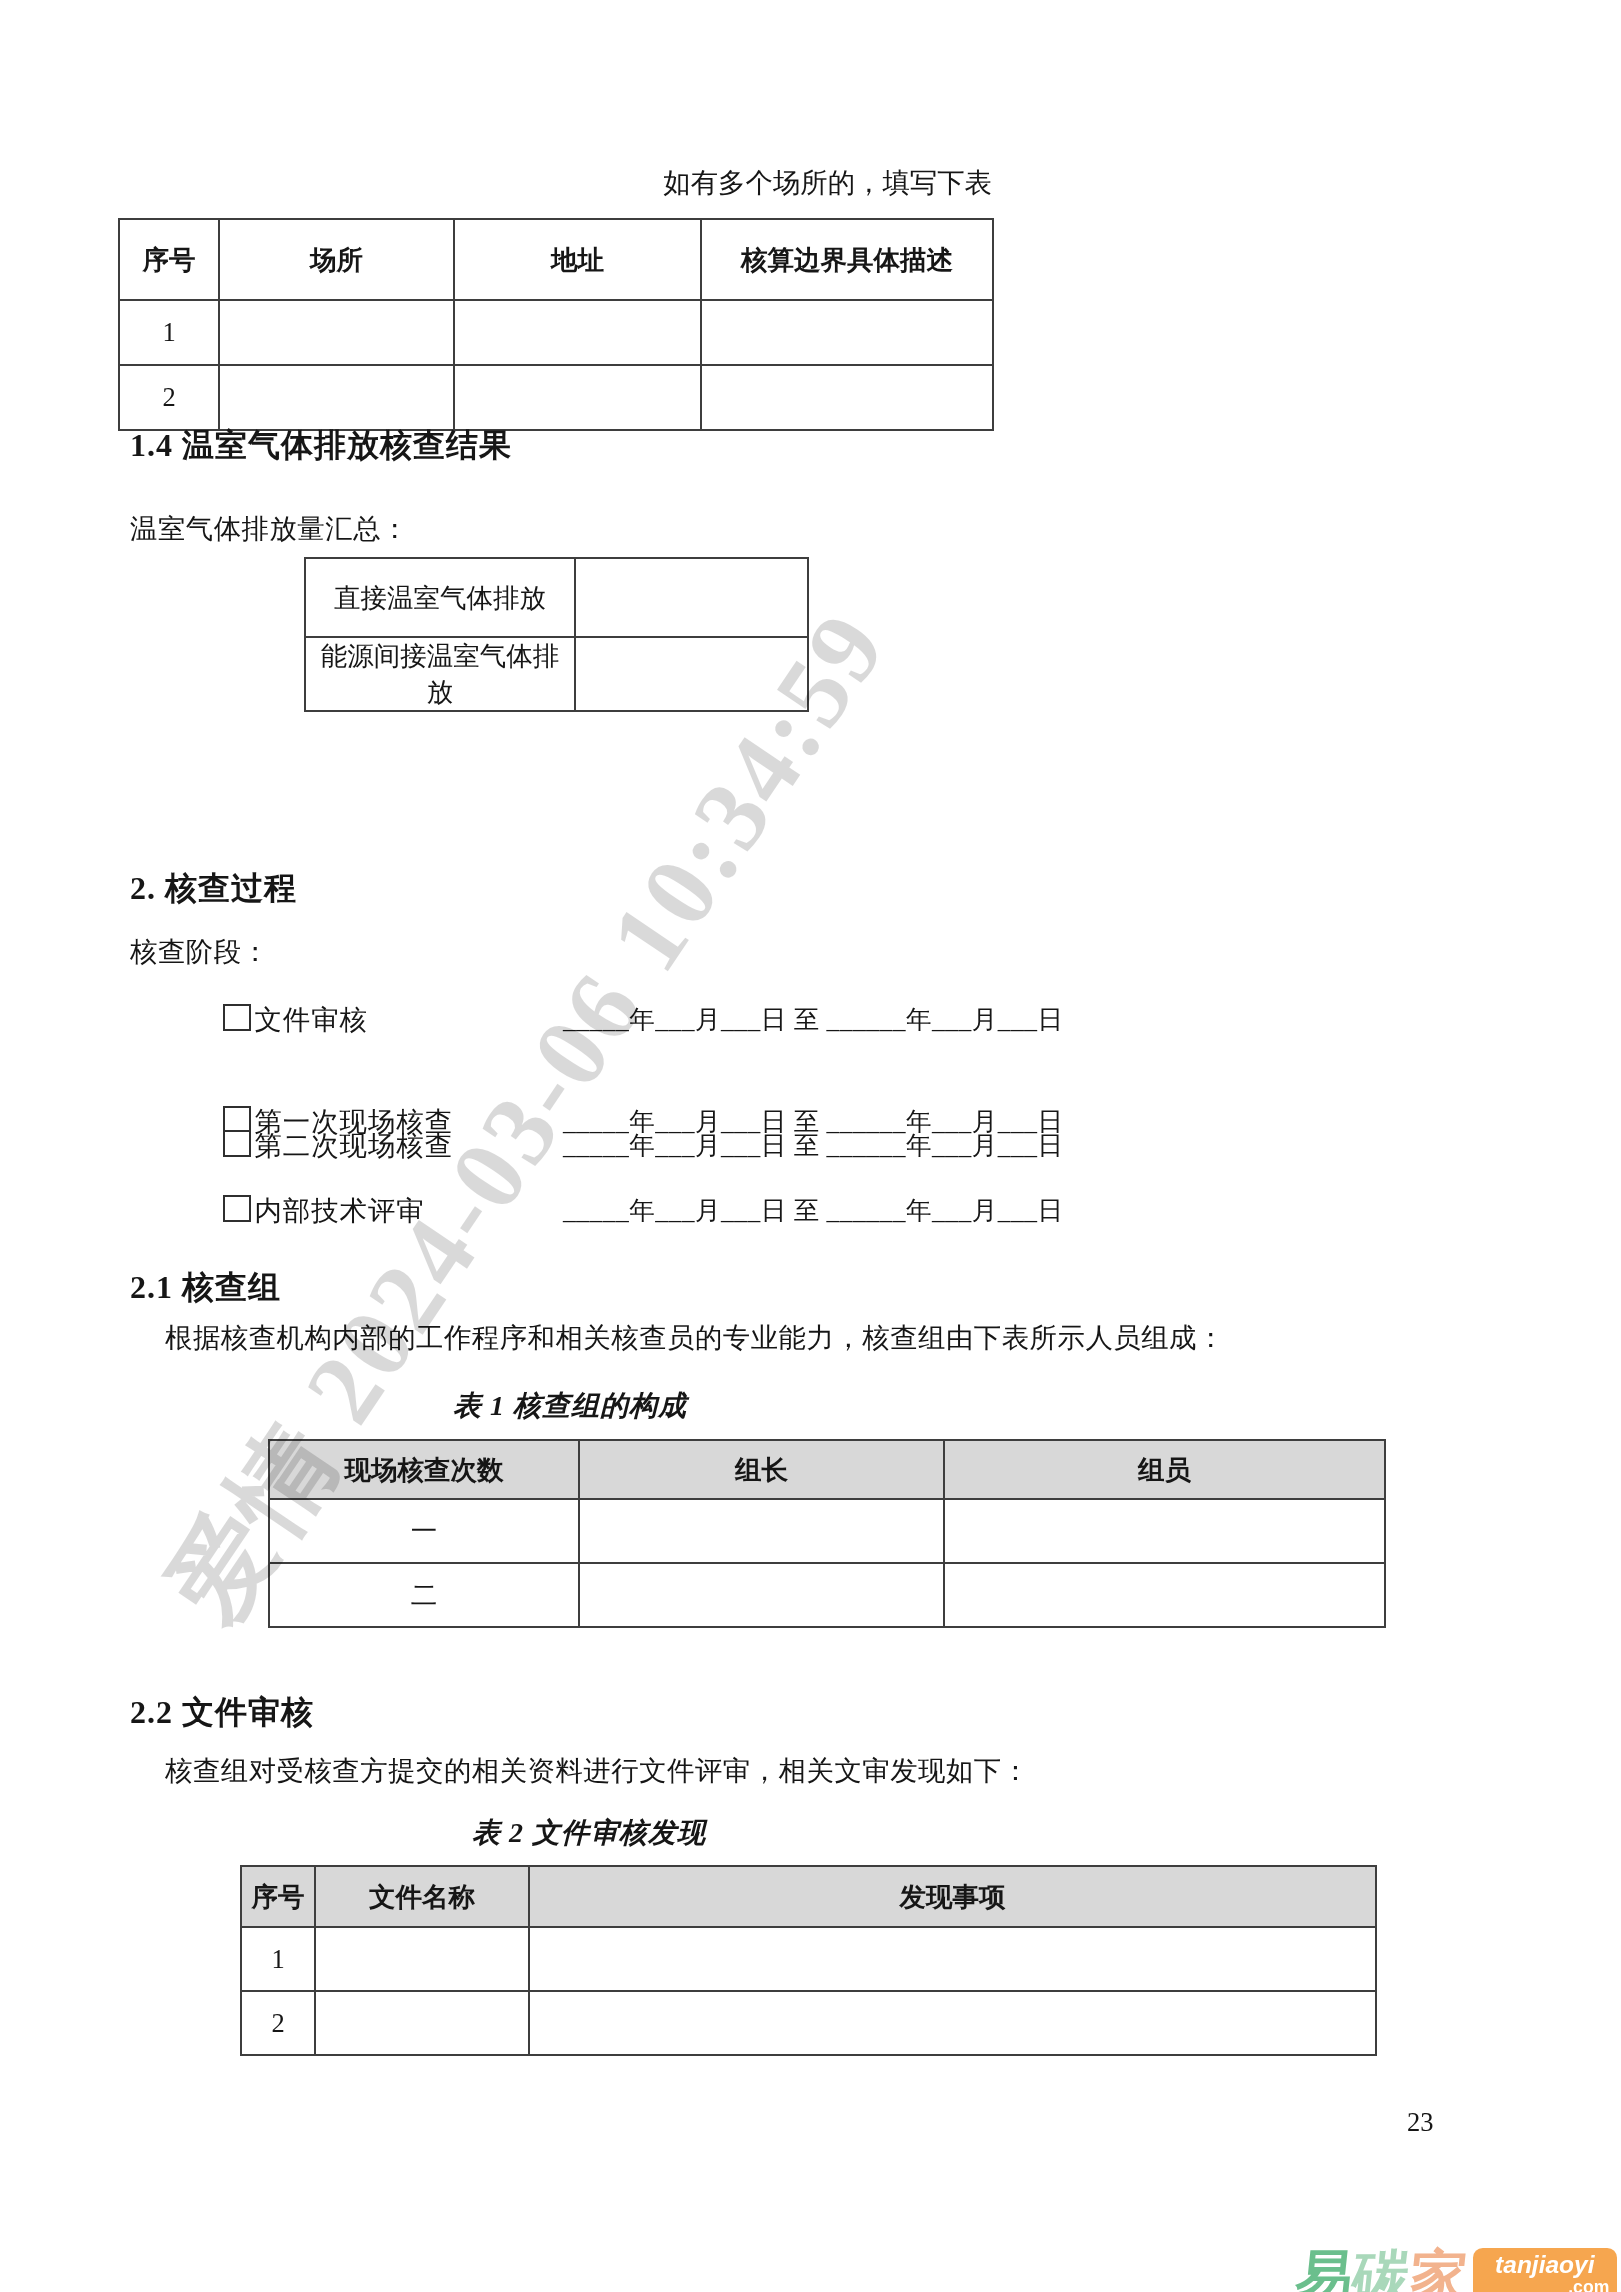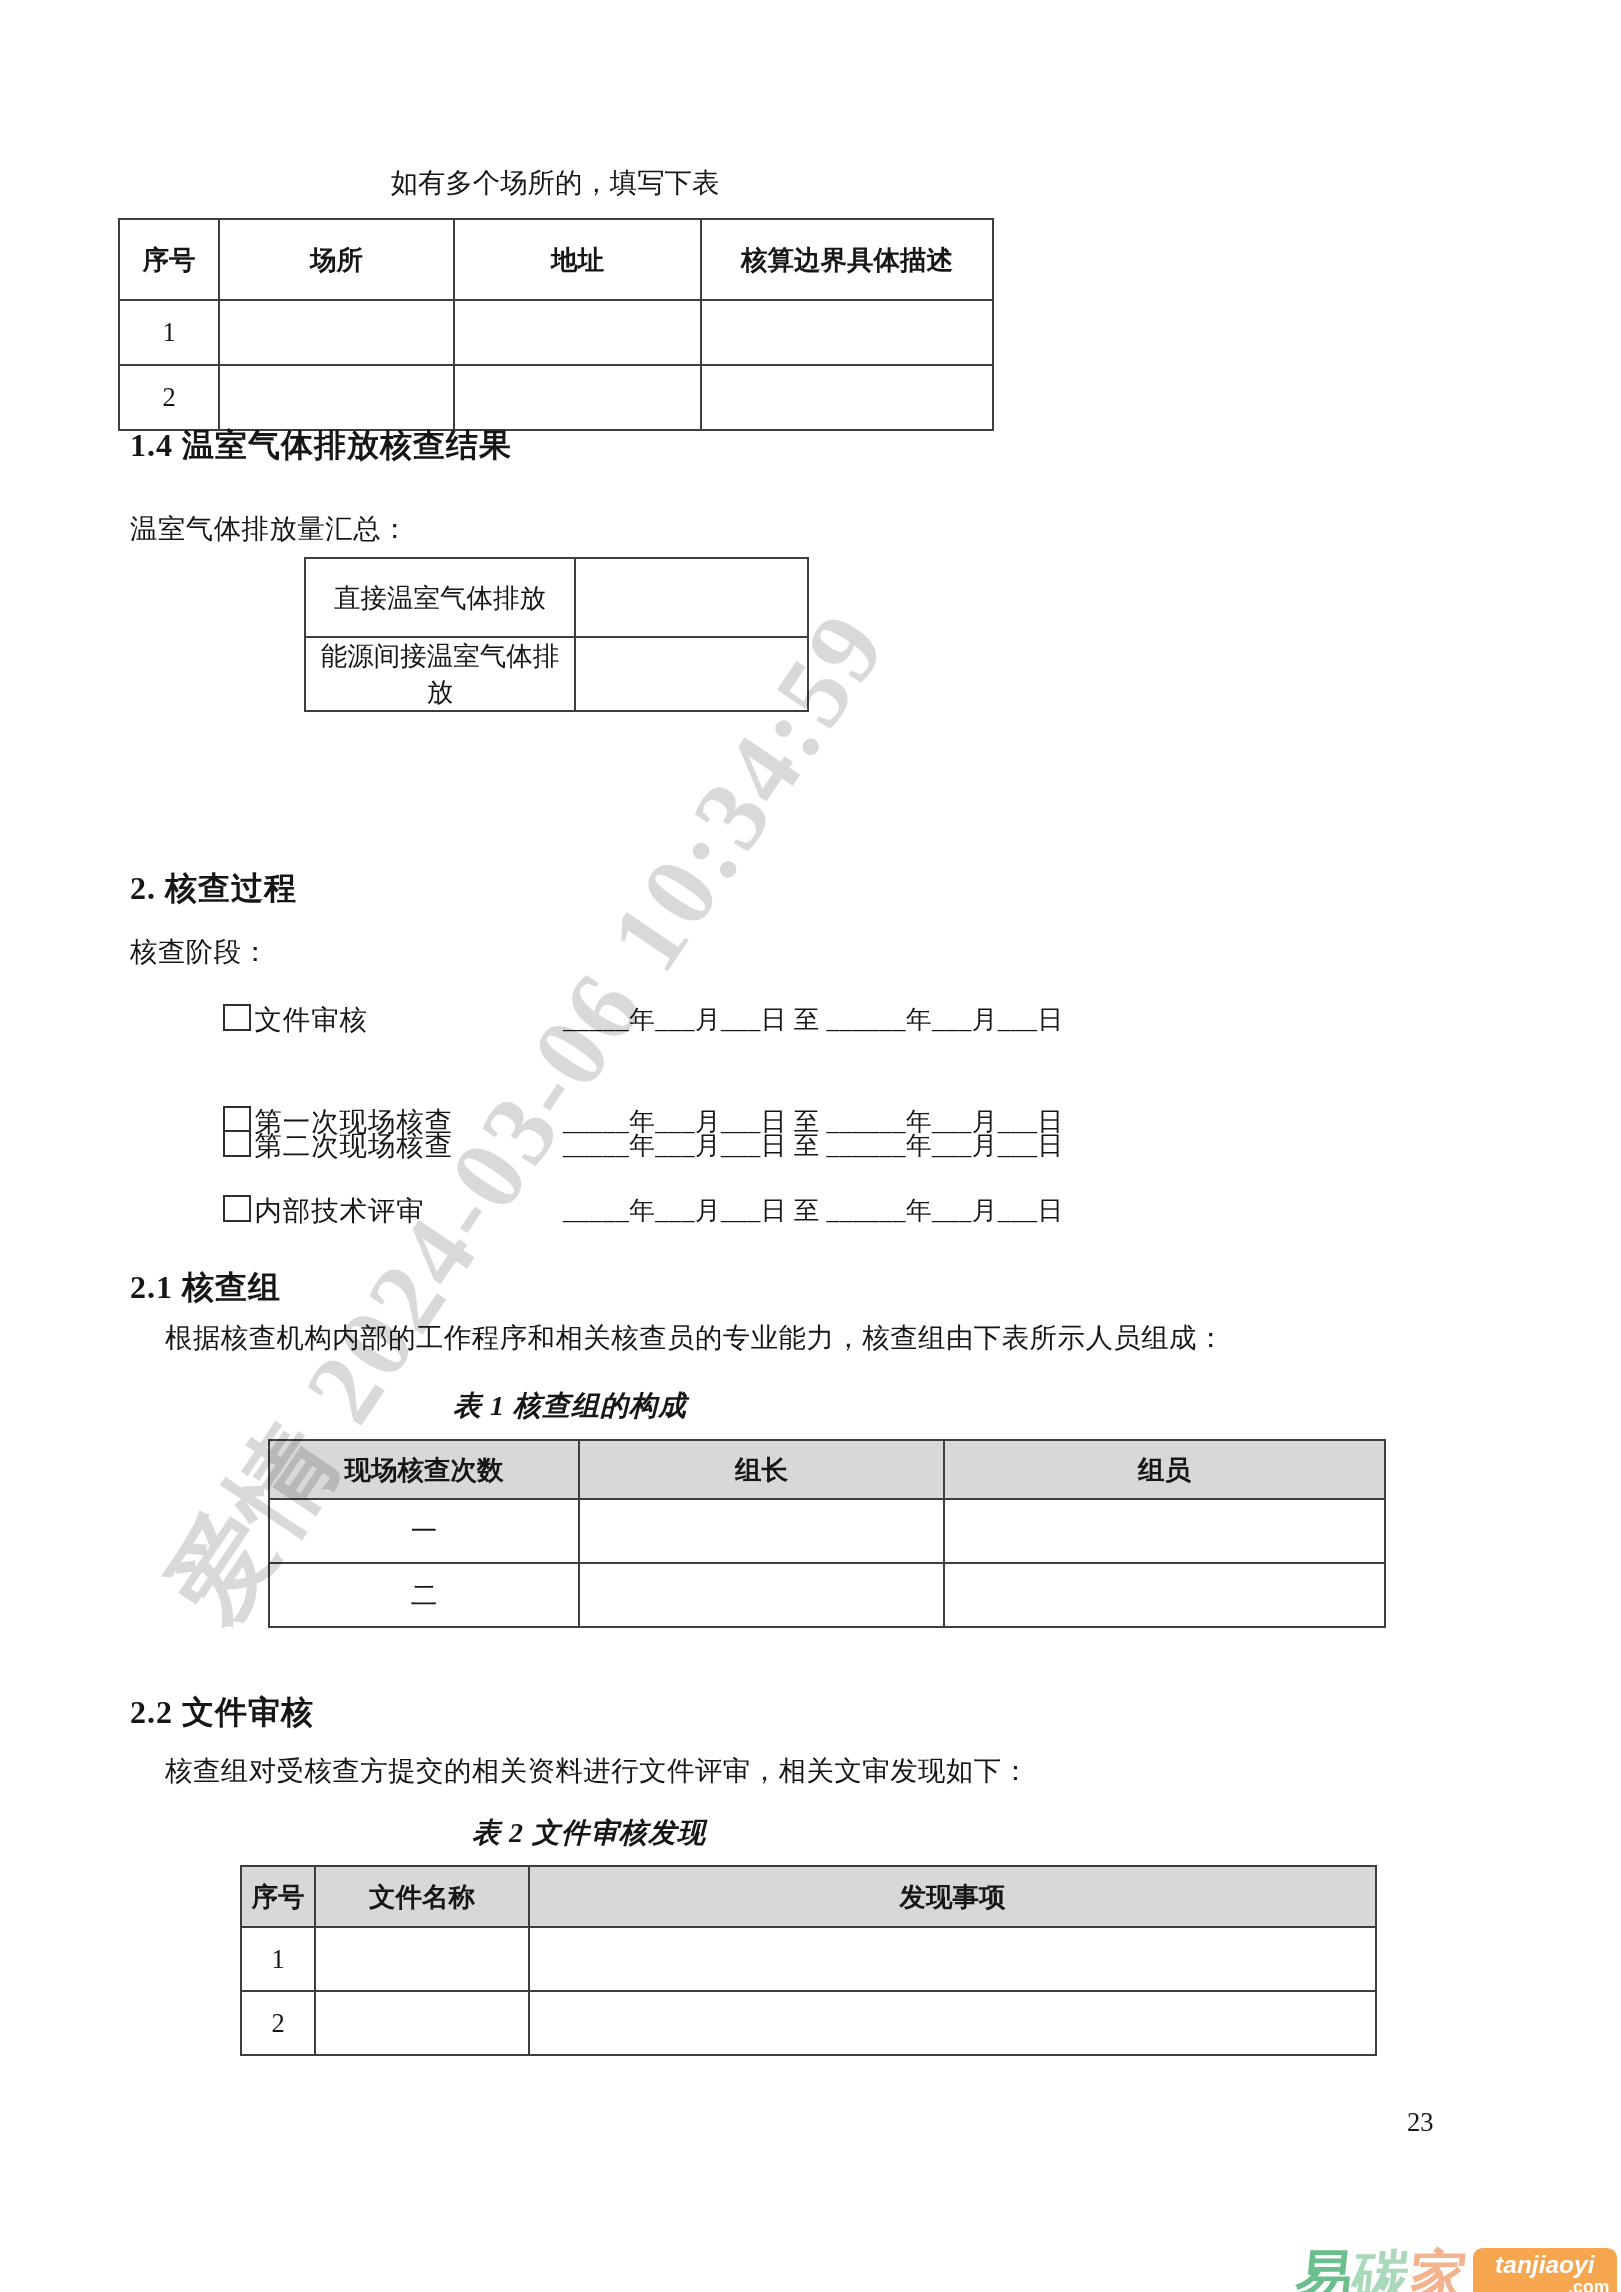--- a/index.html
+++ b/index.html
@@ -54,21 +54,21 @@
   .logo .b1{display:block;font-size:24.5px;font-weight:bold;font-style:italic;}
   .logo .b2{display:block;font-size:17.6px;font-weight:bold;text-align:right;margin-top:2px;}
 </style>
 </head>
 <body>
 
 <div class="page">
 
   <div class="abs watermark">爱情 2024-03-06 10:34:59</div>
 
-  <div class="abs note" style="left:118px;top:165px;width:874px;">如有多个场所的，填写下表</div>
+  <div class="abs note" style="left:118px;top:165px;width:874px;text-align:right;">如有多个场所的，填写下表</div>
 
   <table class="doc" style="left:118px;top:218px;width:874px;">
     <colgroup>
         <col style="width:100px">
         <col style="width:235px">
         <col style="width:247px">
         <col style="width:292px">
       </colgroup>
     <tbody>
         <tr style="height:81px">

